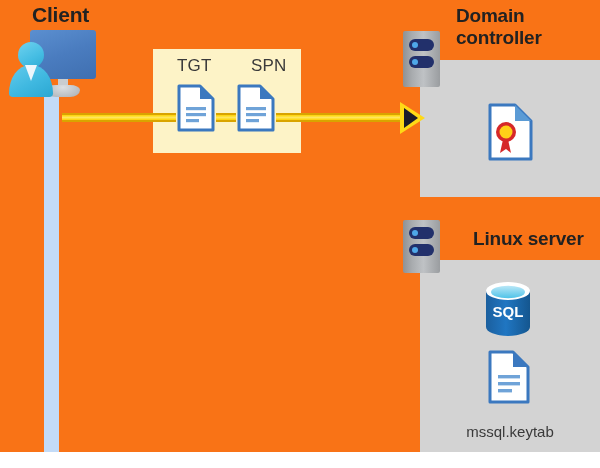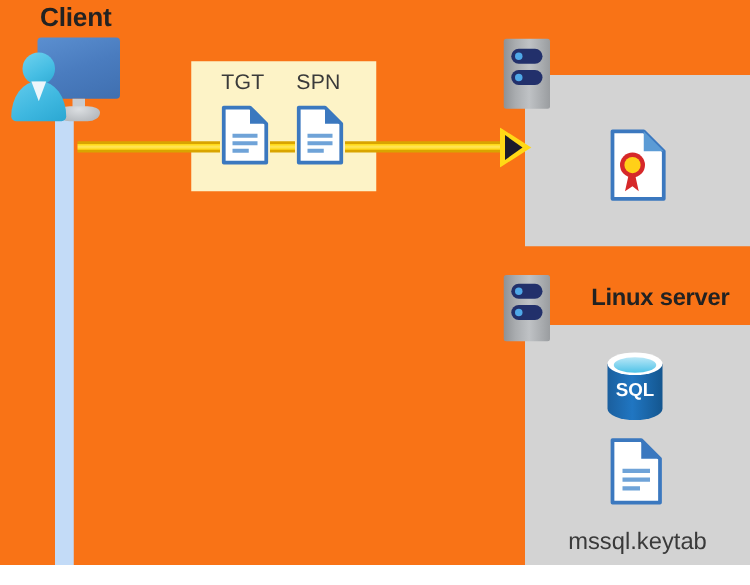--- a/index.html
+++ b/index.html
@@ -95,21 +95,21 @@
     border-radius: 8px;
     background: #22306b;
   }
   .tower-led-dot {
     border-radius: 50%;
     background: #4fa8e8;
   }
 
   
   .file-label {
-    font-size: 19px;
+    font-size: 15px;
     color: #3a3a3a;
     text-align: center;
   }
 </style>
 </head>
 <body>
 
 <div id="diagram">
 
   <div class="abs panel" style="left:420px; top:60px; width:180px; height:137px;"></div>
@@ -134,21 +134,21 @@
 
     <svg class="abs" width="44" height="32" viewBox="0 0 44 32" style="left:1px; top:37px;">
       <polygon points="16,0 28,0 22,16" fill="#edf6fb"></polygon>
     </svg>
   </div>
 
   <div class="abs yellow-box" style="left:153px; top:49px; width:148px; height:104px;"></div>
 
   <div class="abs doc-label" style="left:177px; top:56px;text-align:right;">TGT</div>
 
-  <div class="abs doc-label" style="left:237px; top:56px;">SPN</div>
+  <div class="abs doc-label" style="left:251px; top:56px;">SPN</div>
 
   <svg class="abs" width="40" height="48" viewBox="0 0 40 48" style="left:176px; top:84px;">
     <path d="M3 2 h21 l13 13 v31 h-34 z" fill="#ffffff" stroke="#3b78bf" stroke-width="3" stroke-linejoin="round"></path>
     <path d="M24 2 l13 13 h-13 z" fill="#3b78bf"></path>
     <rect x="10" y="23" width="20" height="3.2" fill="#6fa3d8"></rect>
     <rect x="10" y="29" width="20" height="3.2" fill="#6fa3d8"></rect>
     <rect x="10" y="35" width="13" height="3.2" fill="#6fa3d8"></rect>
   </svg>
 
   <svg class="abs" width="40" height="48" viewBox="0 0 40 48" style="left:236px; top:84px;">
@@ -170,20 +170,22 @@
     <polygon points="4,6 18,16 4,26" fill="#1b1b2b"></polygon>
   </svg>
 
   <div class="abs tower" style="left:403px; top:31px; width:37px; height:56px;">
     <div class="abs tower-led" style="left:6px; top:8px; width:25px; height:12px;"></div>
     <div class="abs tower-led-dot" style="left:9px; top:11px; width:6px; height:6px;"></div>
     <div class="abs tower-led" style="left:6px; top:25px; width:25px; height:12px;"></div>
     <div class="abs tower-led-dot" style="left:9px; top:28px; width:6px; height:6px;"></div>
   </div>
 
+  <div class="abs heading heading-dc" style="left:456px; top:5px; width:140px;">Domain
+controller</div>
 
   <svg class="abs" width="48" height="58" viewBox="0 0 48 58" style="left:487px; top:103px;">
     <path d="M3 2 h25 l16 16 v38 h-41 z" fill="#ffffff" stroke="#3b78bf" stroke-width="3" stroke-linejoin="round"></path>
     <path d="M28 2 l16 16 h-16 z" fill="#5b9bd5"></path>
     <polygon points="17,32 13,50 19,46 24,50 20,32" fill="#d62829"></polygon>
     <circle cx="19" cy="29" r="10" fill="#d62829"></circle>
     <circle cx="19" cy="29" r="6.5" fill="#ffd018"></circle>
   </svg>
 
   <div class="abs tower" style="left:403px; top:220px; width:37px; height:53px;">

